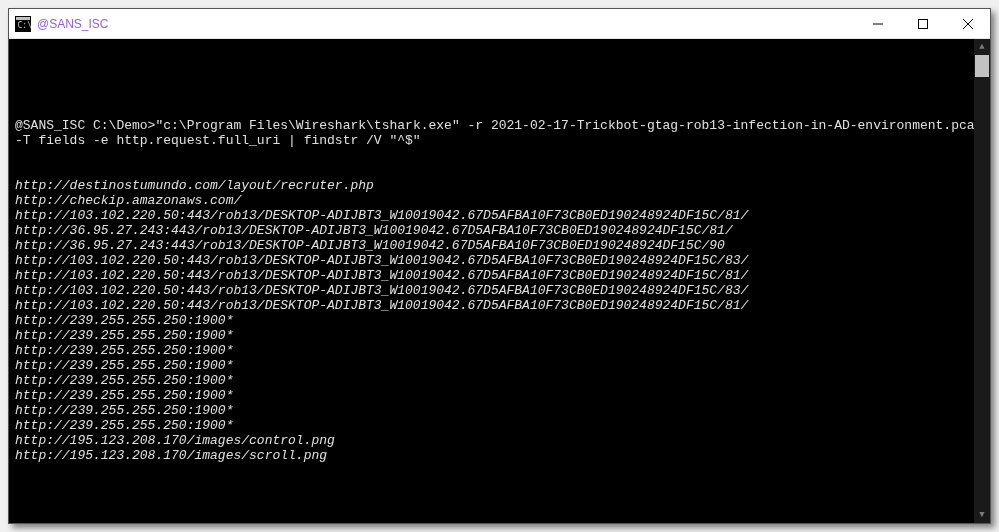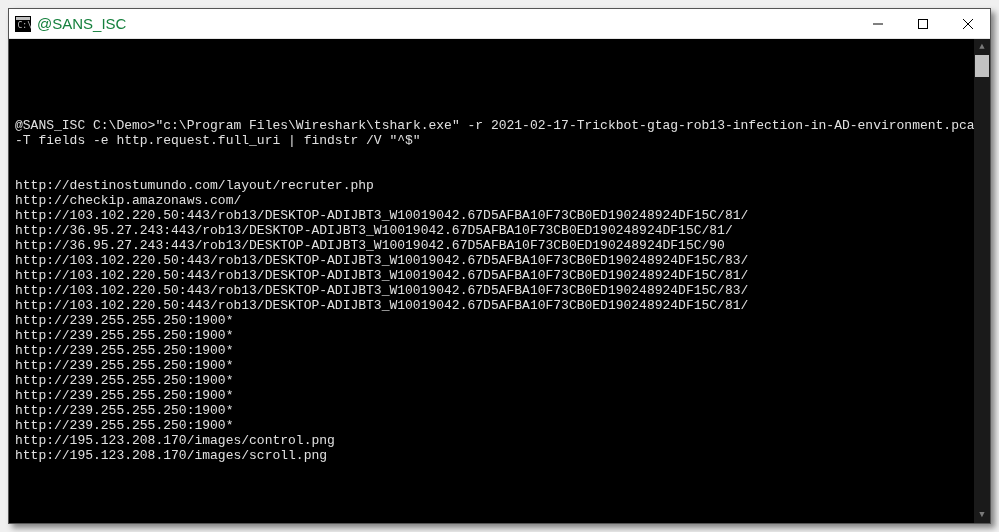--- a/index.html
+++ b/index.html
@@ -33,22 +33,22 @@
     .titlebar-icon {
       width: 16px;
       height: 16px;
       margin-left: 6px;
       margin-right: 6px;
       display: inline-flex;
       align-items: center;
       justify-content: center;
     }
     .titlebar-title {
-      font-size: 15px;
-      color: #15803d;
+      font-size: 12px;
+      color: #8b5cf6;
       flex: 1;
     }
     .window-controls {
       display: flex;
       height: 100%;
     }
     .win-btn {
       width: 45px;
       height: 100%;
       display: flex;
@@ -70,20 +70,21 @@
       line-height: 15px;
       padding: 4px 2px 4px 6px;
       overflow: hidden;
       position: relative;
     }
     .terminal-content {
       white-space: pre;
     }
     .output-line {
       white-space: pre;
+      font-style: italic;
     }
     .cmd-wrap {
       white-space: pre-wrap;
       word-break: break-all;
     }
     .scrollbar {
       position: absolute;
       right: 0;
       top: 0;
       width: 16px;

